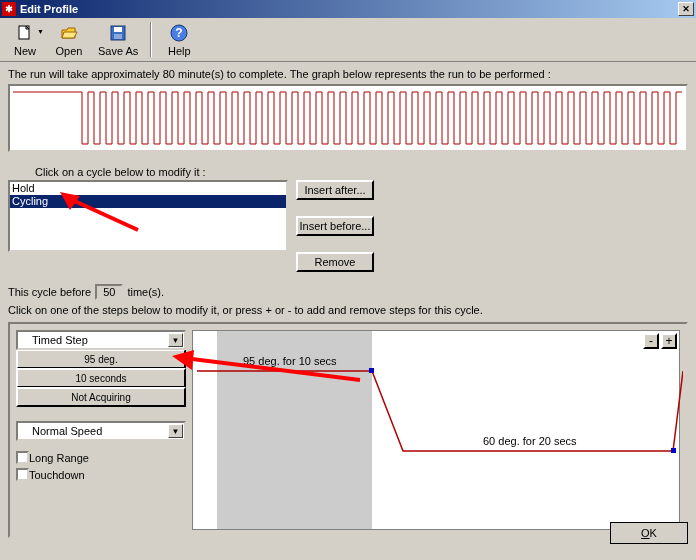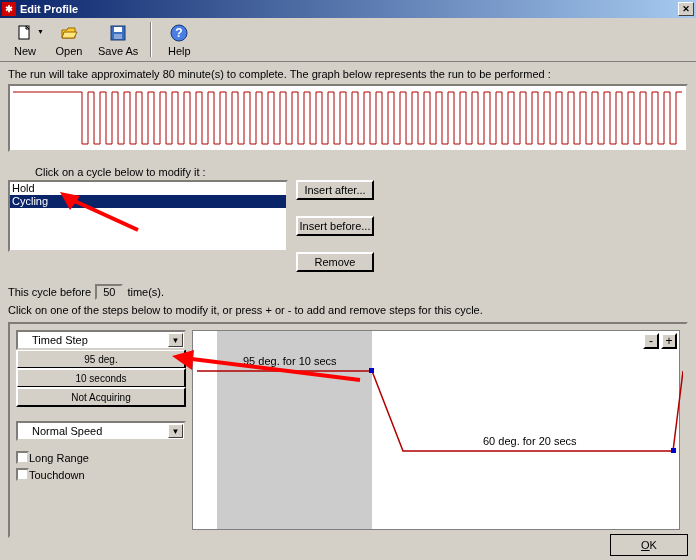--- a/index.html
+++ b/index.html
@@ -185,21 +185,21 @@
   border-right-color:#404040;
   border-bottom-color:#404040;
   display:flex;align-items:center;justify-content:center;
   font-size:12px;
   cursor:pointer;
   line-height:1;
 }
 .step-label { position:absolute; font-size:11px; color:#000; white-space:nowrap; }
 .bottom-bar {
   position:absolute;
-  bottom:4px; right:8px;
+  bottom:16px; right:8px;
 }
 .ok-btn {
   background:#d4d0c8;
   border:1px solid #000;
   padding:0;
   width:78px;
   height:22px;
   font-family:inherit;
   font-size:11px;
   cursor:pointer;

